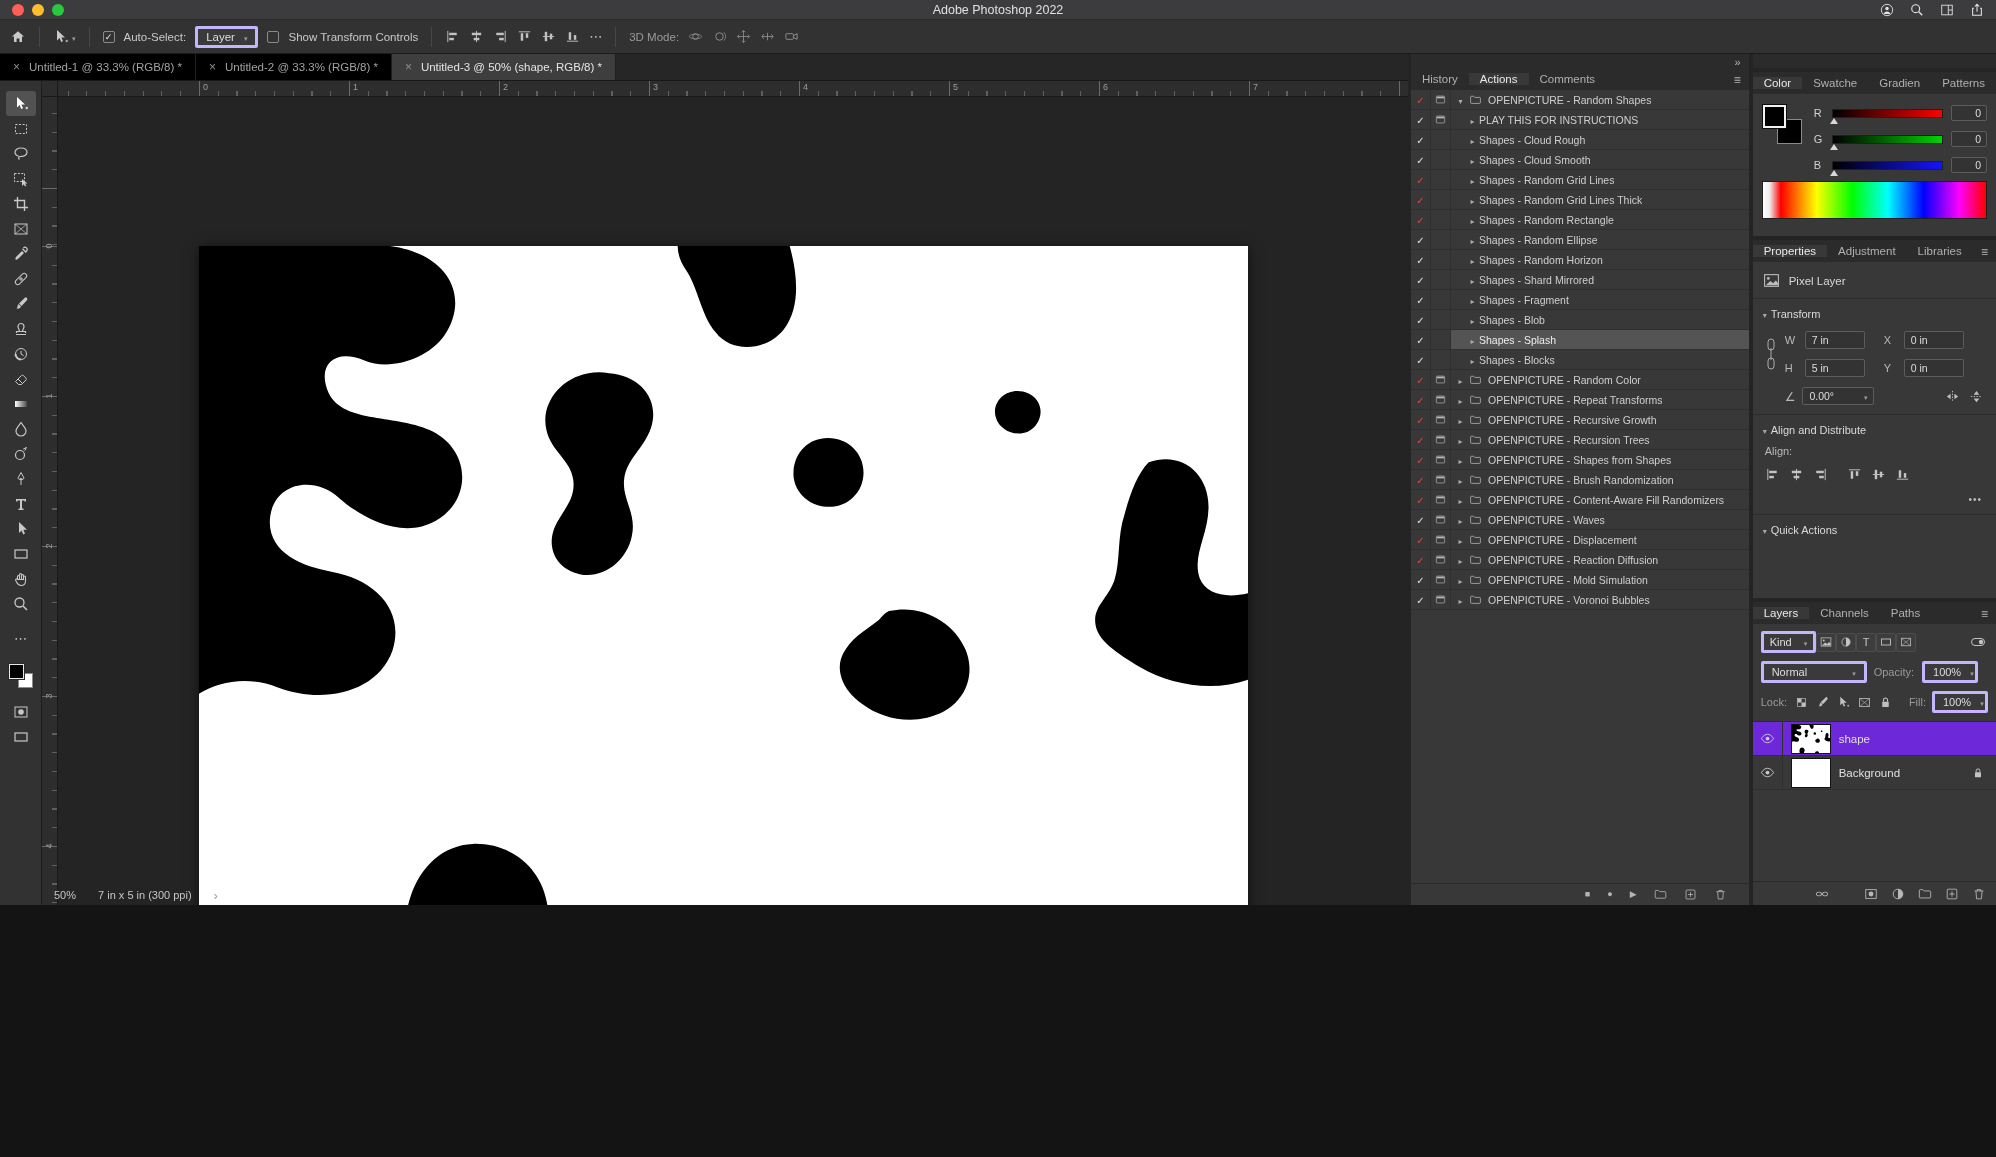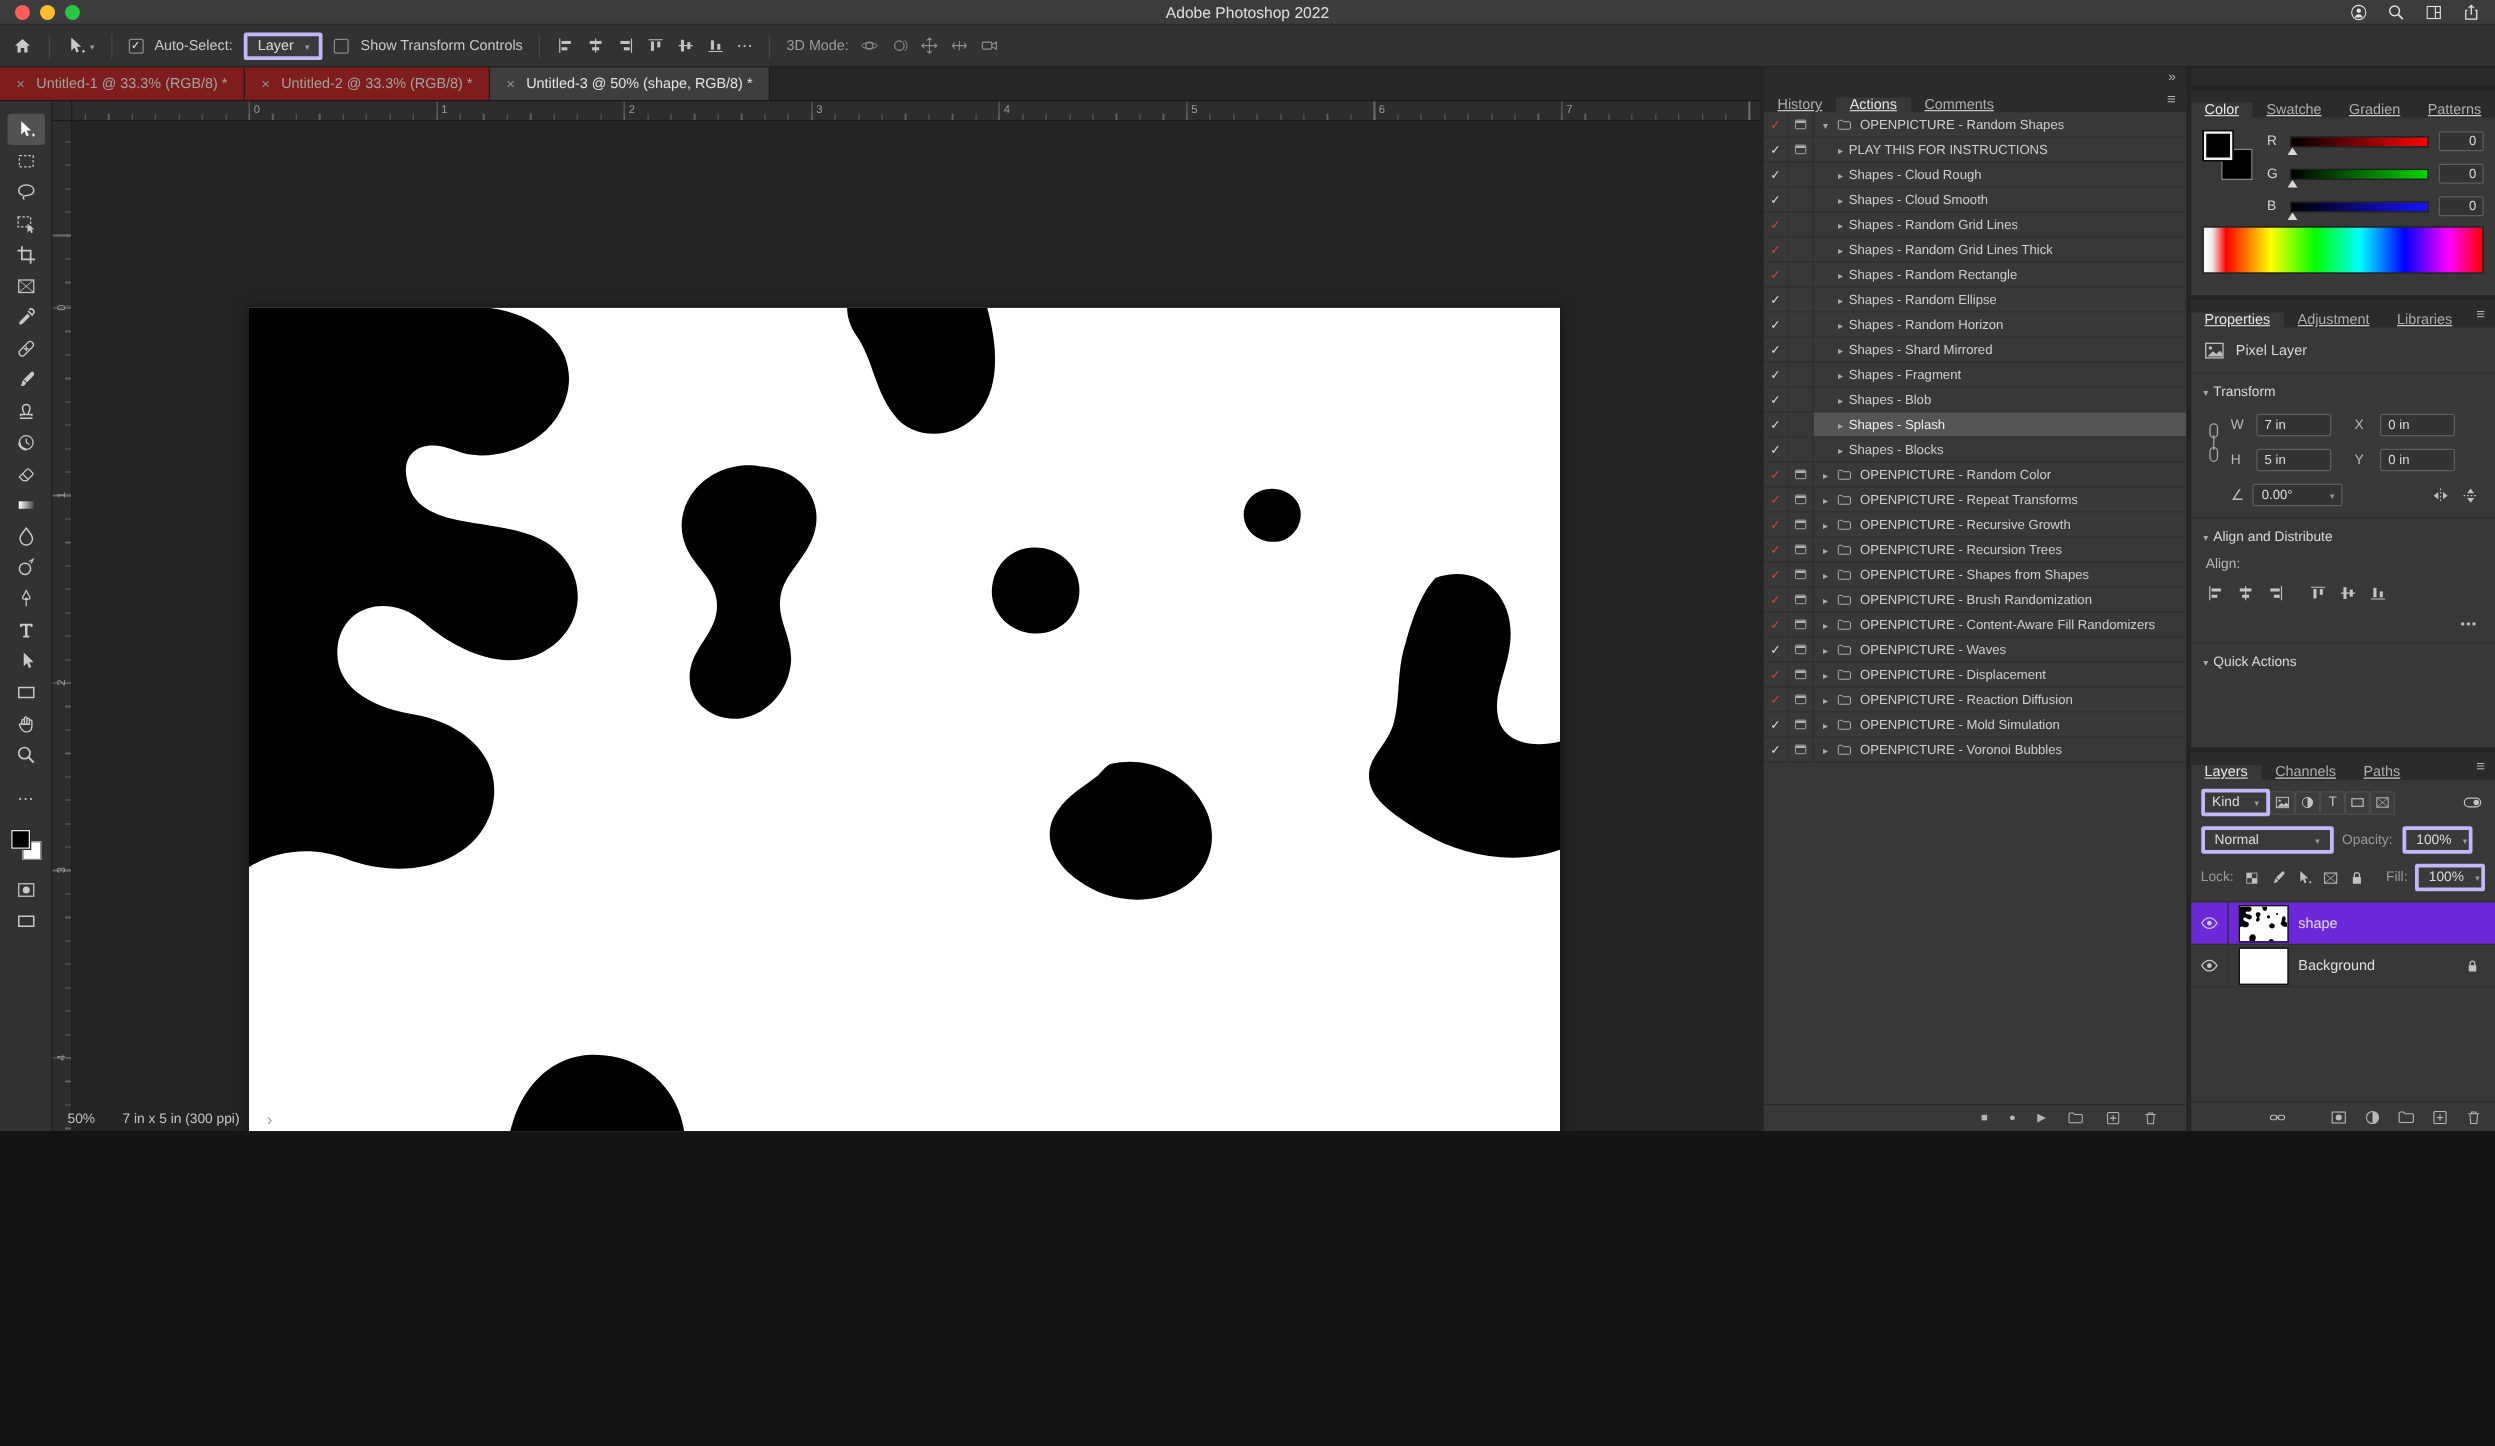--- a/index.html
+++ b/index.html
@@ -27,21 +27,21 @@
   .cb{width:12px;height:12px;border:1px solid #8b8b8b;border-radius:2px;display:inline-flex;align-items:center;justify-content:center;font-size:9px;color:#f0f0f0;}
   .cb.checked::before{content:"✓";}
   .dd{border:3px solid #c4b5fd;border-radius:2px;padding:2px 8px;display:inline-flex;align-items:center;gap:9px;background:#3a3a3a;color:#dddddd;}
   .align-ic svg{width:15px;height:15px;color:#c2c2c2;}
   .ob-dots::before,.tb-dots::before{content:"⋯";font-size:13px;color:#c2c2c2;}
   .dim{color:#9a9a9a;}
   .ob-3d svg{width:15px;height:15px;color:#8f8f8f;}
 
   
   .doctabs{position:absolute;top:54px;left:0;right:588px;height:27px;background:#262626;border-bottom:1px solid #191919;display:flex;}
-  .dtab{display:flex;align-items:center;gap:9px;padding:0 13px;background:#7f1d1d;border-right:1px solid #1f1f1f;font-size:11.5px;color:#a2a2a2;white-space:nowrap;}
+  .dtab{display:flex;align-items:center;gap:9px;padding:0 13px;background:#000000;border-right:1px solid #1f1f1f;font-size:11.5px;color:#a2a2a2;white-space:nowrap;}
   .dtab.active{background:#3e3e3e;color:#e4e4e4;}
   .x::before{content:"×";font-size:12px;color:#8f8f8f;}
 
   
   .toolbar{position:absolute;top:81px;left:0;bottom:0;width:42px;background:#323232;border-right:1px solid #1c1c1c;
            display:flex;flex-direction:column;align-items:center;padding-top:10px;}
   .tools{display:flex;flex-direction:column;align-items:center;}
   .tool{width:30px;height:25px;display:flex;align-items:center;justify-content:center;border-radius:3px;color:#c8c8c8;}
   .tool.active{background:#525252;color:#ffffff;}
   .tool svg{width:16px;height:16px;}
@@ -72,21 +72,21 @@
   .statusbar{position:absolute;left:0;right:0;bottom:0;height:20px;display:flex;align-items:center;gap:22px;padding:0 12px;font-size:11px;color:#c6c6c6;}
   .status-chevron::before{content:"›";color:#9f9f9f;font-size:13px;}
 
   
   .dock{position:absolute;top:54px;right:0;bottom:0;left:1408px;background:#242424;display:flex;gap:4px;padding-left:3px;}
   .acol{width:346px;display:flex;flex-direction:column;}
   .rcol{flex:1;display:flex;flex-direction:column;gap:4px;}
   .dock-strip{height:14px;background:#2b2b2b;display:flex;justify-content:flex-end;align-items:center;padding:0 8px;}
   .collapse::before{content:"»";color:#b5b5b5;font-size:11px;line-height:1;}
   .ptabrow{height:22px;background:#2b2b2b;display:flex;align-items:stretch;flex:0 0 auto;}
-  .ptabs{display:flex;align-items:flex-end;text-decoration:underline;}
+  .ptabs{display:flex;align-items:center;}
   .ptab{display:flex;align-items:center;padding:0 11px;font-size:11.5px;color:#b0b0b0;white-space:nowrap;}
   .ptab.active{background:#383838;color:#e8e8e8;}
   .pmenu{margin-left:auto;align-self:center;padding-right:8px;}
   .pmenu::before{content:"≡";color:#b5b5b5;font-size:12px;}
 
   
   .actions-list{flex:1;background:#383838;overflow:hidden;}
   .action-row{display:flex;align-items:stretch;height:20px;border-bottom:1px solid #2f2f2f;font-size:10.5px;color:#cfcfcf;}
   .cell-chk{width:20px;flex:0 0 auto;display:flex;align-items:center;justify-content:center;border-right:1px solid #2f2f2f;}
   .chk-mark::before{content:"✓";font-size:10px;color:#e2e2e2;}

